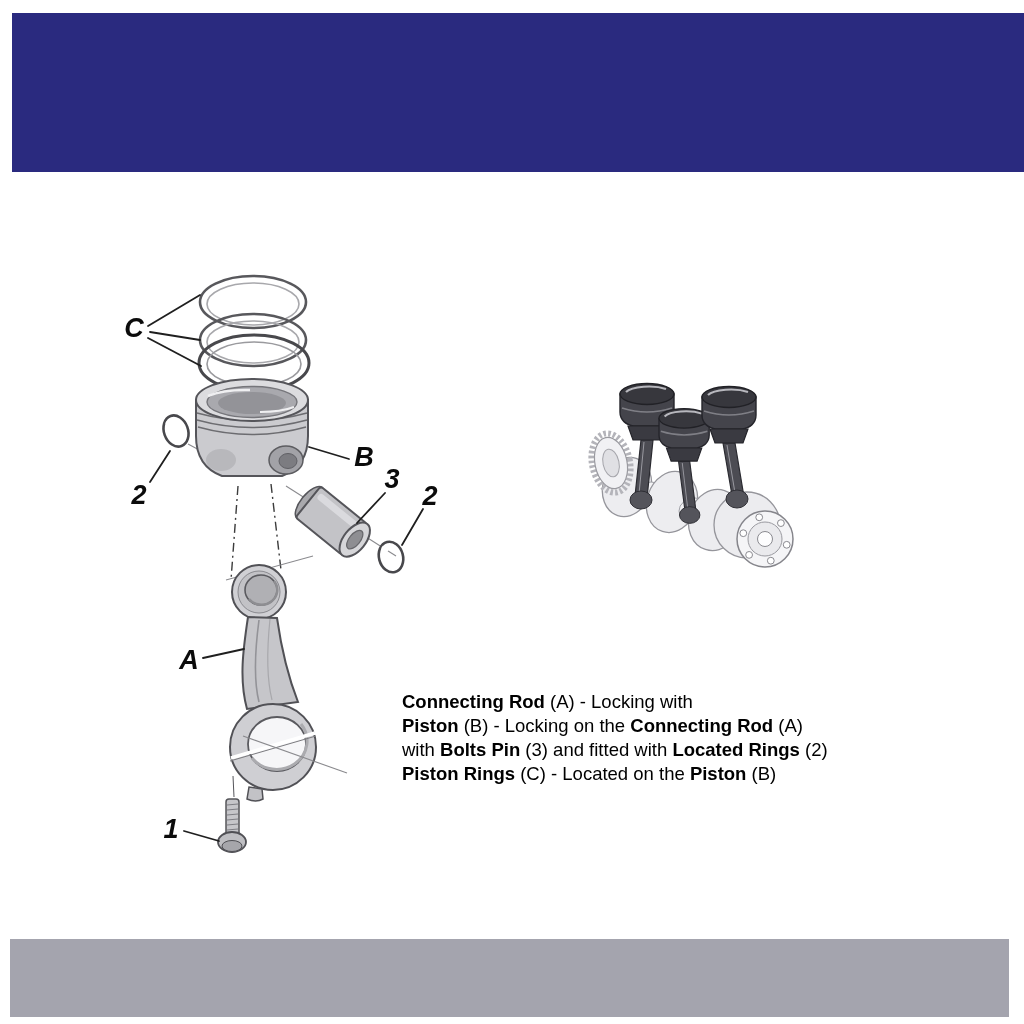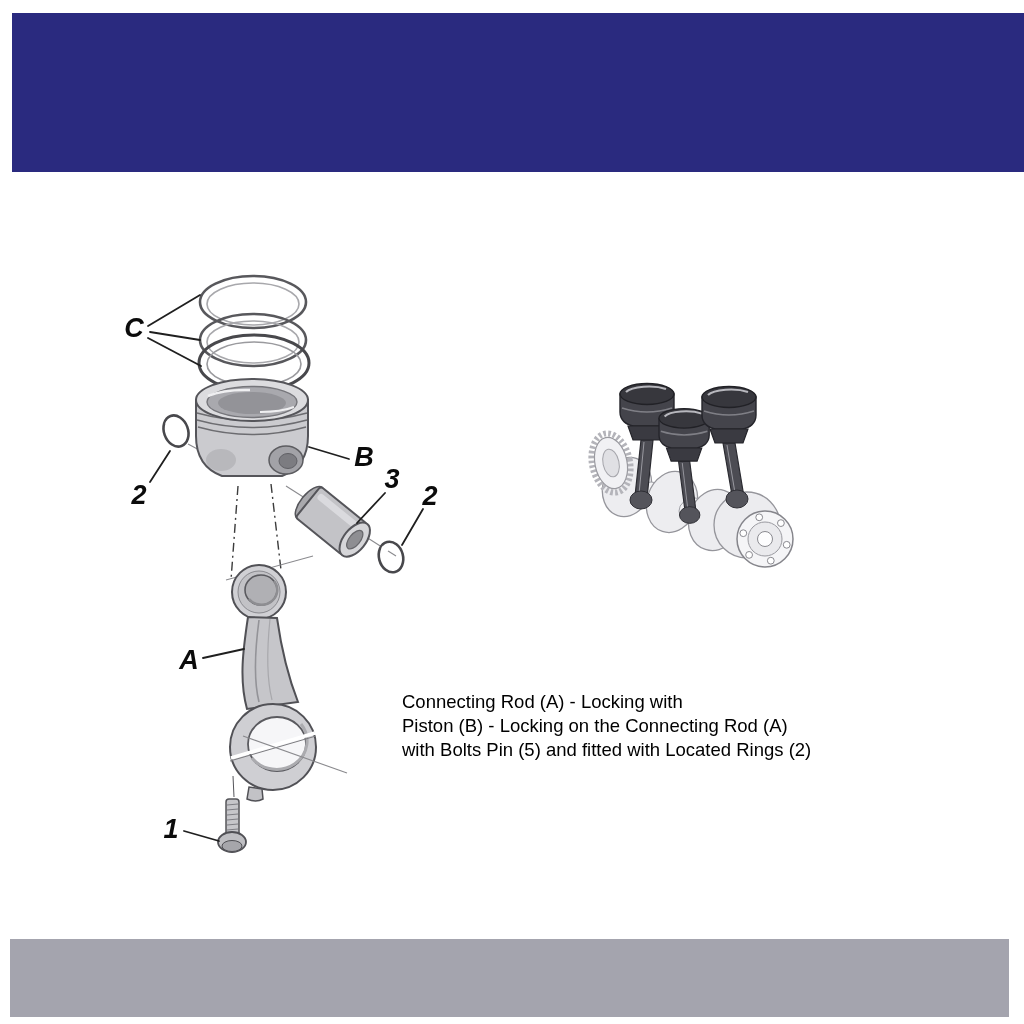--- a/index.html
+++ b/index.html
@@ -8,21 +8,21 @@
     font-family:"Liberation Sans",sans-serif;
   }
   .banner-top{position:absolute;left:12px;top:13px;width:1012px;height:159px;}
   .banner-bottom{position:absolute;left:10px;top:939px;width:999px;height:78px;}
   .exploded-svg{position:absolute;left:100px;top:250px;width:370px;height:630px;}
   .assembled-svg{position:absolute;left:575px;top:375px;width:230px;height:210px;}
   .caption{
     position:absolute;left:402px;top:690px;
     font-size:18.5px;line-height:24px;color:#000;white-space:nowrap;
   }
-  .caption b{font-weight:normal;}
+  .caption b{font-weight:bold;}
   .dlabel{
     font-family:"Liberation Sans",sans-serif;
     font-weight:bold;font-style:italic;font-size:27px;fill:#0b0b0b;
   }
   .leader{stroke:#1f1f1f;stroke-width:1.8;fill:none;stroke-linecap:round;}
   .axisline{stroke:#8a8a8e;stroke-width:1.1;fill:none;}
 </style>
 </head>
 <body>
 
@@ -181,17 +181,18 @@
       <path d="M2,24 Q27,32 52,24" stroke="#8e8e95" stroke-width="1.6" fill="none" opacity="0.8"></path>
       <path d="M8,42 L13,56 L41,56 L46,42 Z" fill="#3a3a41" stroke="#24242a" stroke-width="1.2"></path>
       <ellipse cx="27" cy="10" rx="27" ry="10.5" fill="#37373d" stroke="#212126" stroke-width="1.4"></ellipse>
       <path d="M6,8 A24 8 0 0 1 46,5" stroke="#c7c7cc" stroke-width="2.2" fill="none" opacity="0.9"></path>
     </g>
   </svg>
 
   <div class="caption">
     <div><b>Connecting Rod</b><span> (A) - Locking with</span></div>
     <div><b>Piston</b><span> (B) - Locking on the </span><b>Connecting Rod</b><span> (A)</span></div>
-    <div><span>with </span><b>Bolts Pin</b><span> (5) and fitted with </span><b>Located Rings</b><span> (2)</span></div>
+    <div><span>with </span><b>Bolts Pin</b><span> (3) and fitted with </span><b>Located Rings</b><span> (2)</span></div>
+    <div><b>Piston Rings</b><span> (C) - Located on the </span><b>Piston</b><span> (B)</span></div>
   </div>
 
   <div class="banner-bottom" style="background-color: rgb(164, 164, 174);"></div>
 </div>
 
 </body></html>

